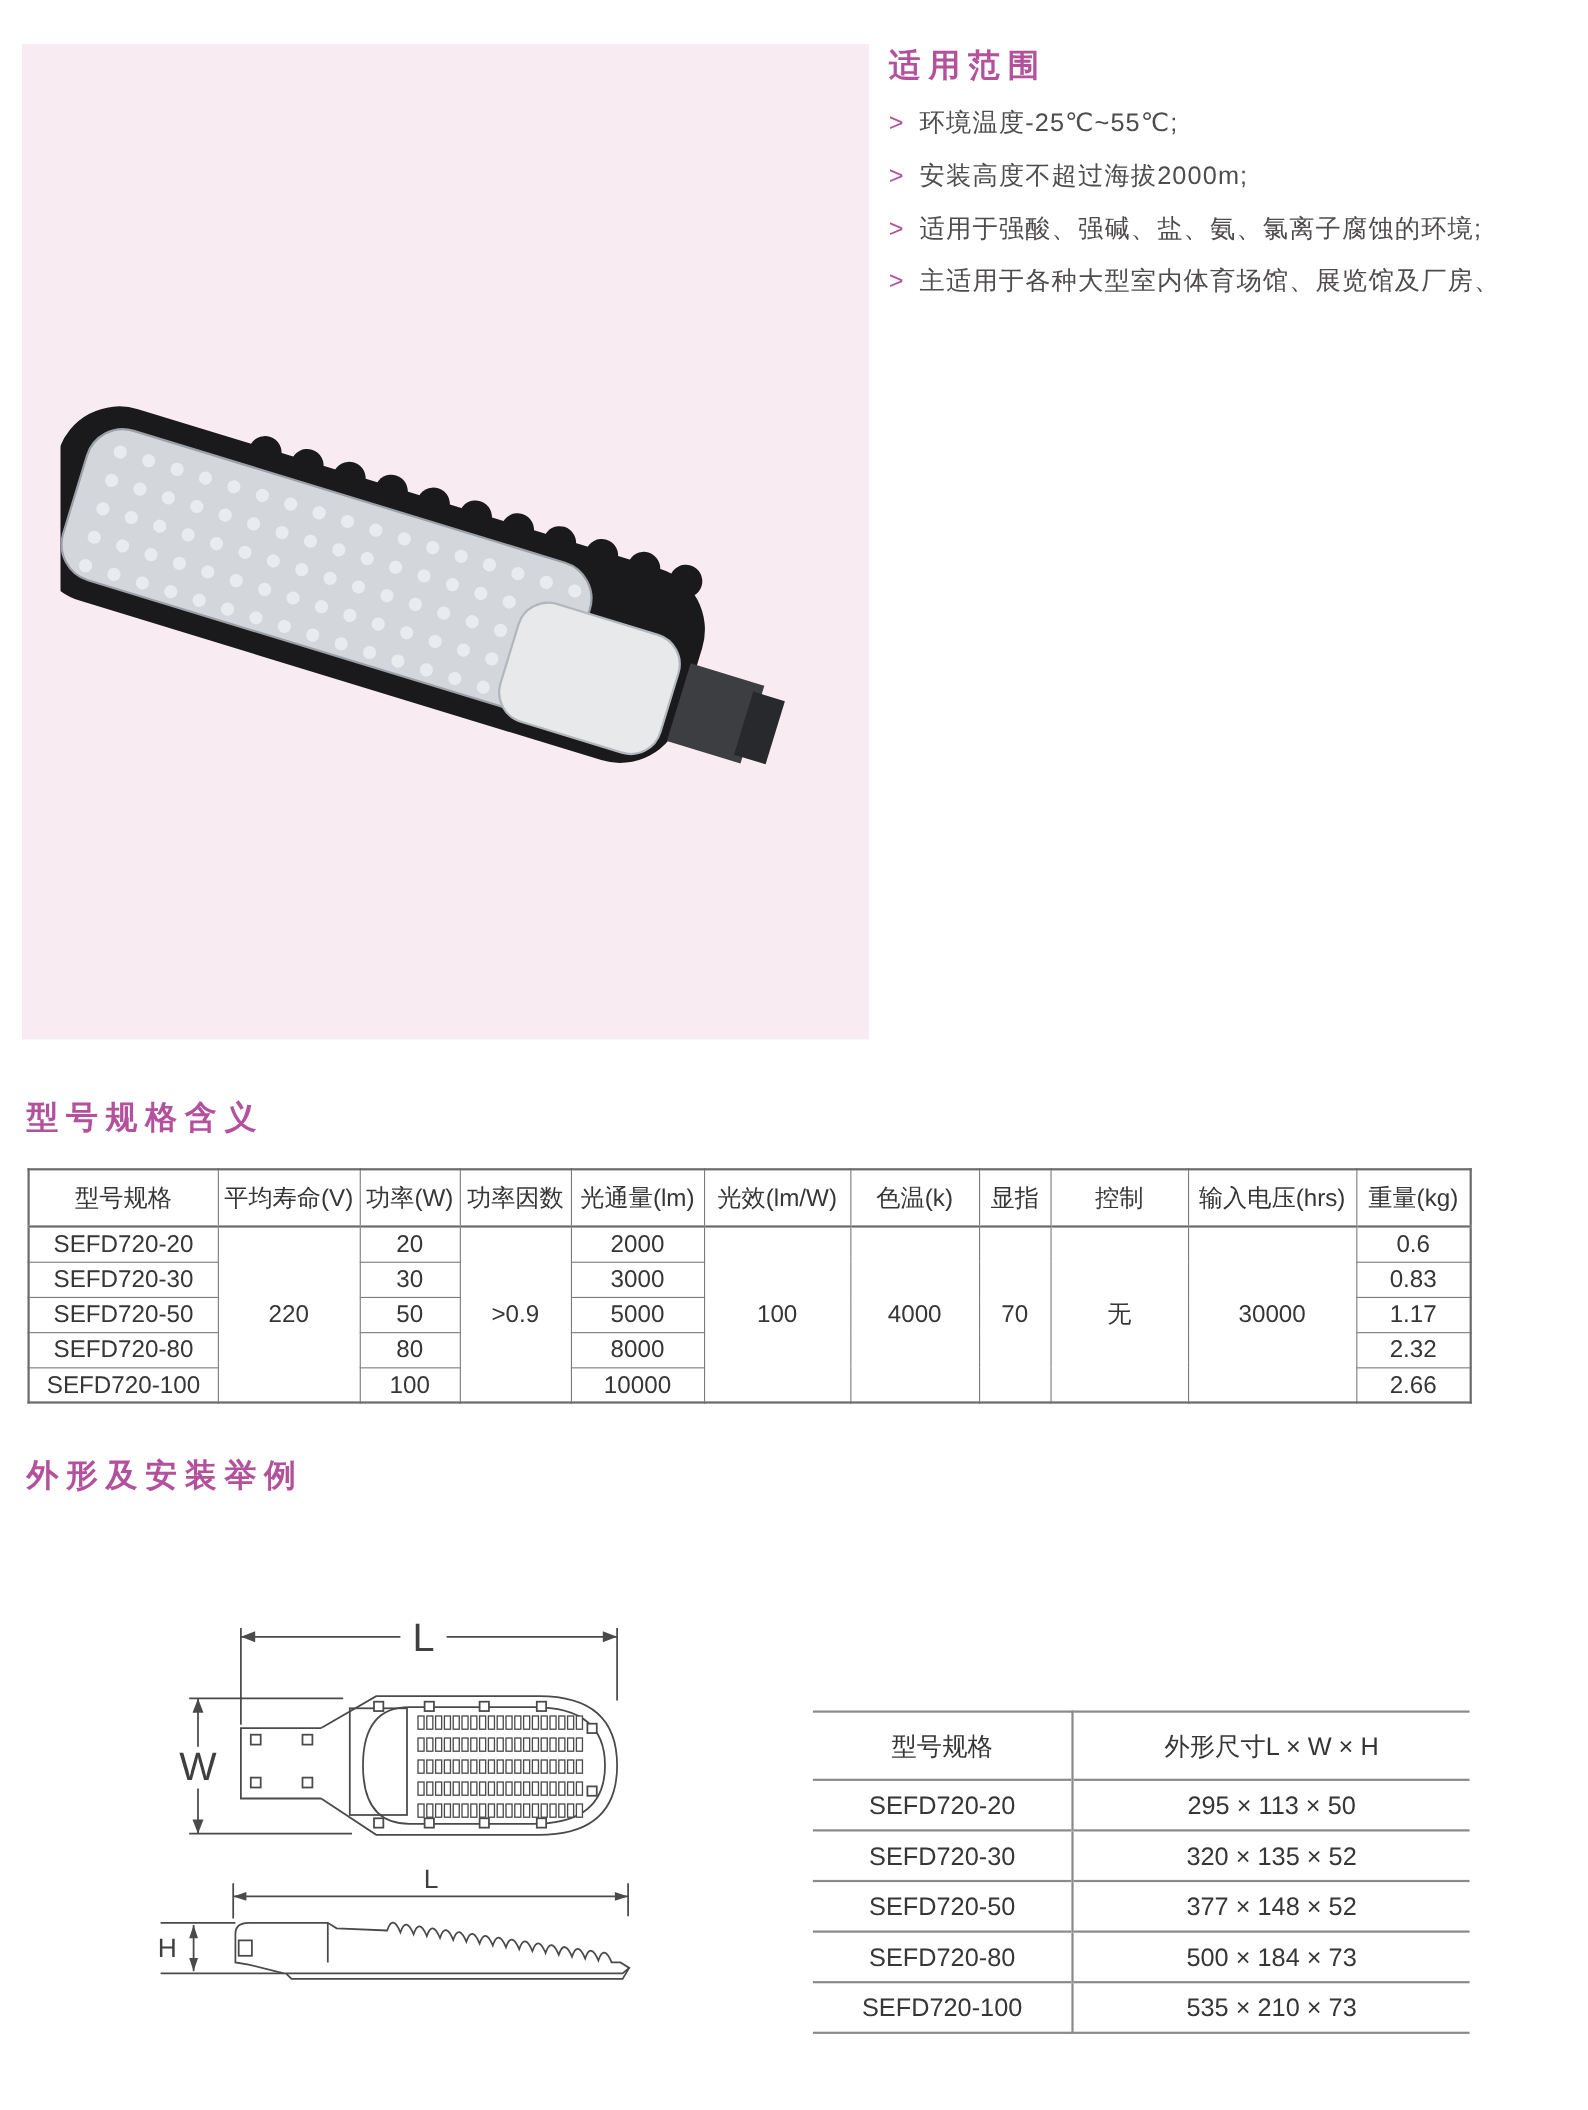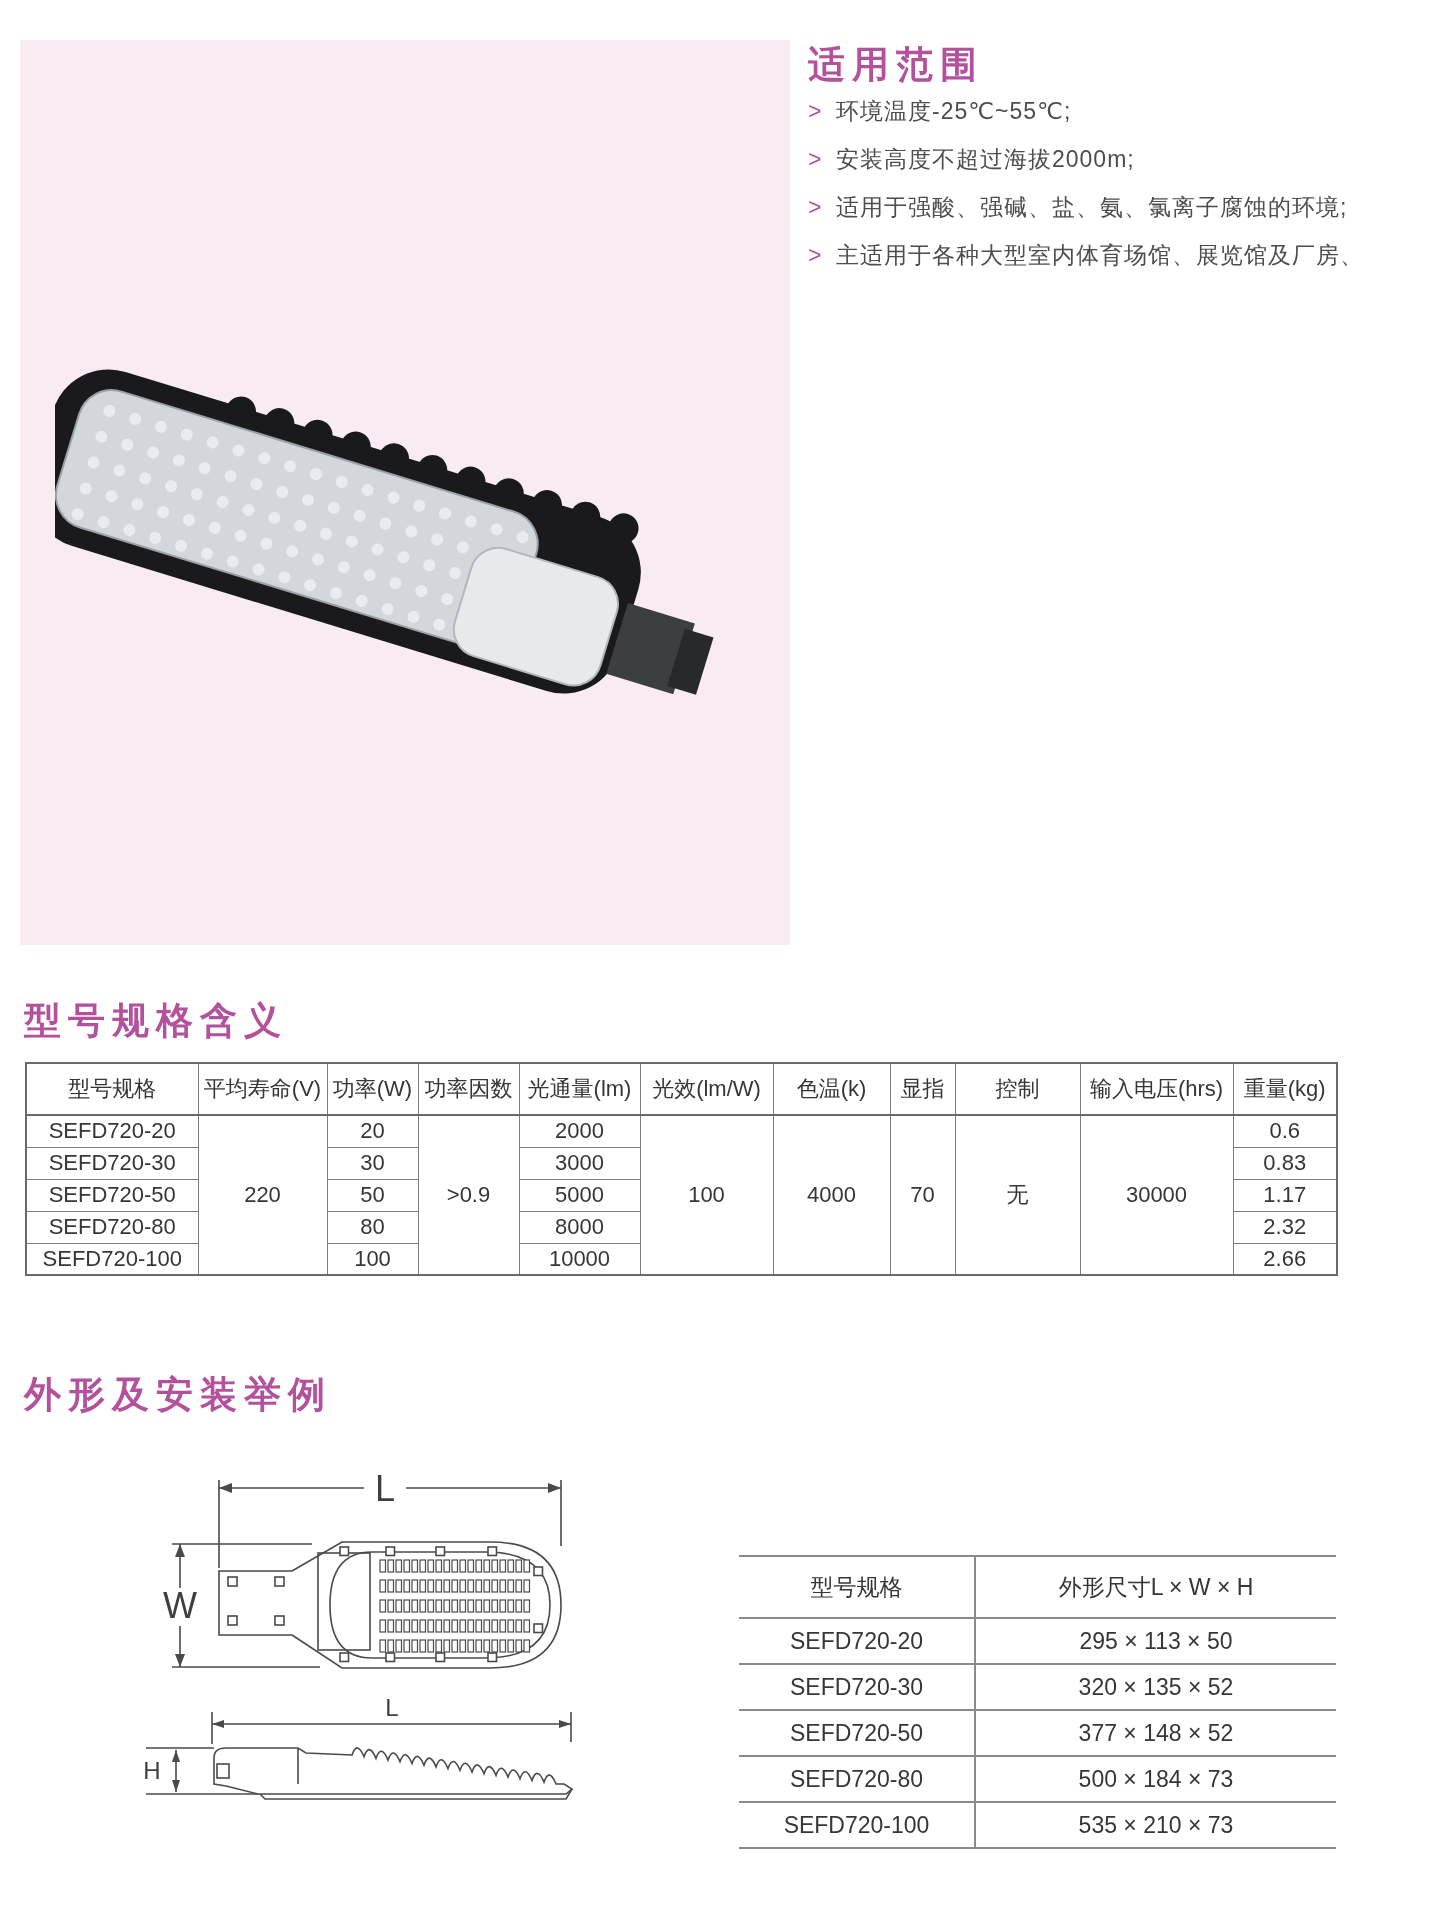--- a/index.html
+++ b/index.html
@@ -2,24 +2,24 @@
 <html><head>
 <meta charset="utf-8">
 <style>
   html,body{margin:0;padding:0;background:#ffffff;}
   body{font-family:"Liberation Sans","DejaVu Sans",sans-serif;}
   .page{position:relative;width:1444px;height:1918px;background:#ffffff;overflow:hidden;}
 
   .pink-panel{position:absolute;left:20px;top:40px;width:770px;height:905px;background:#f8ecf2;}
   .photo-svg{position:absolute;left:55px;top:300px;}
 
-  .section-title{position:absolute;font-size:37px;font-weight:bold;color:#b4519d;letter-spacing:7px;white-space:nowrap;}
+  .section-title{position:absolute;font-size:29px;font-weight:bold;color:#b4519d;letter-spacing:7px;white-space:nowrap;}
   .apply-title{left:808px;top:40px;}
   .spec-title{left:24px;top:996px;}
-  .outline-title{left:24px;top:1370px;}
+  .outline-title{left:24px;top:1322px;}
 
   .bullet-line{position:absolute;left:808px;display:flex;font-size:23px;line-height:30px;color:#4f4c4d;white-space:nowrap;letter-spacing:1px;}
   .bullet-marker{display:inline-block;width:28px;color:#b4519d;flex:0 0 28px;}
 
   table{border-collapse:collapse;table-layout:fixed;color:#363636;border-radius:20px;}
   .spec-table{position:absolute;left:25px;top:1062px;width:1311px;font-size:22px;border:2px solid #6a6a6a;}
   .spec-table th,.spec-table td{border:1px solid #7b7b7b;text-align:center;vertical-align:middle;padding:0;font-weight:400;}
   .spec-table thead tr{height:52px;}
   .spec-table thead th{border-bottom:2px solid #6a6a6a;}
   .spec-table tbody tr{height:32px;}

